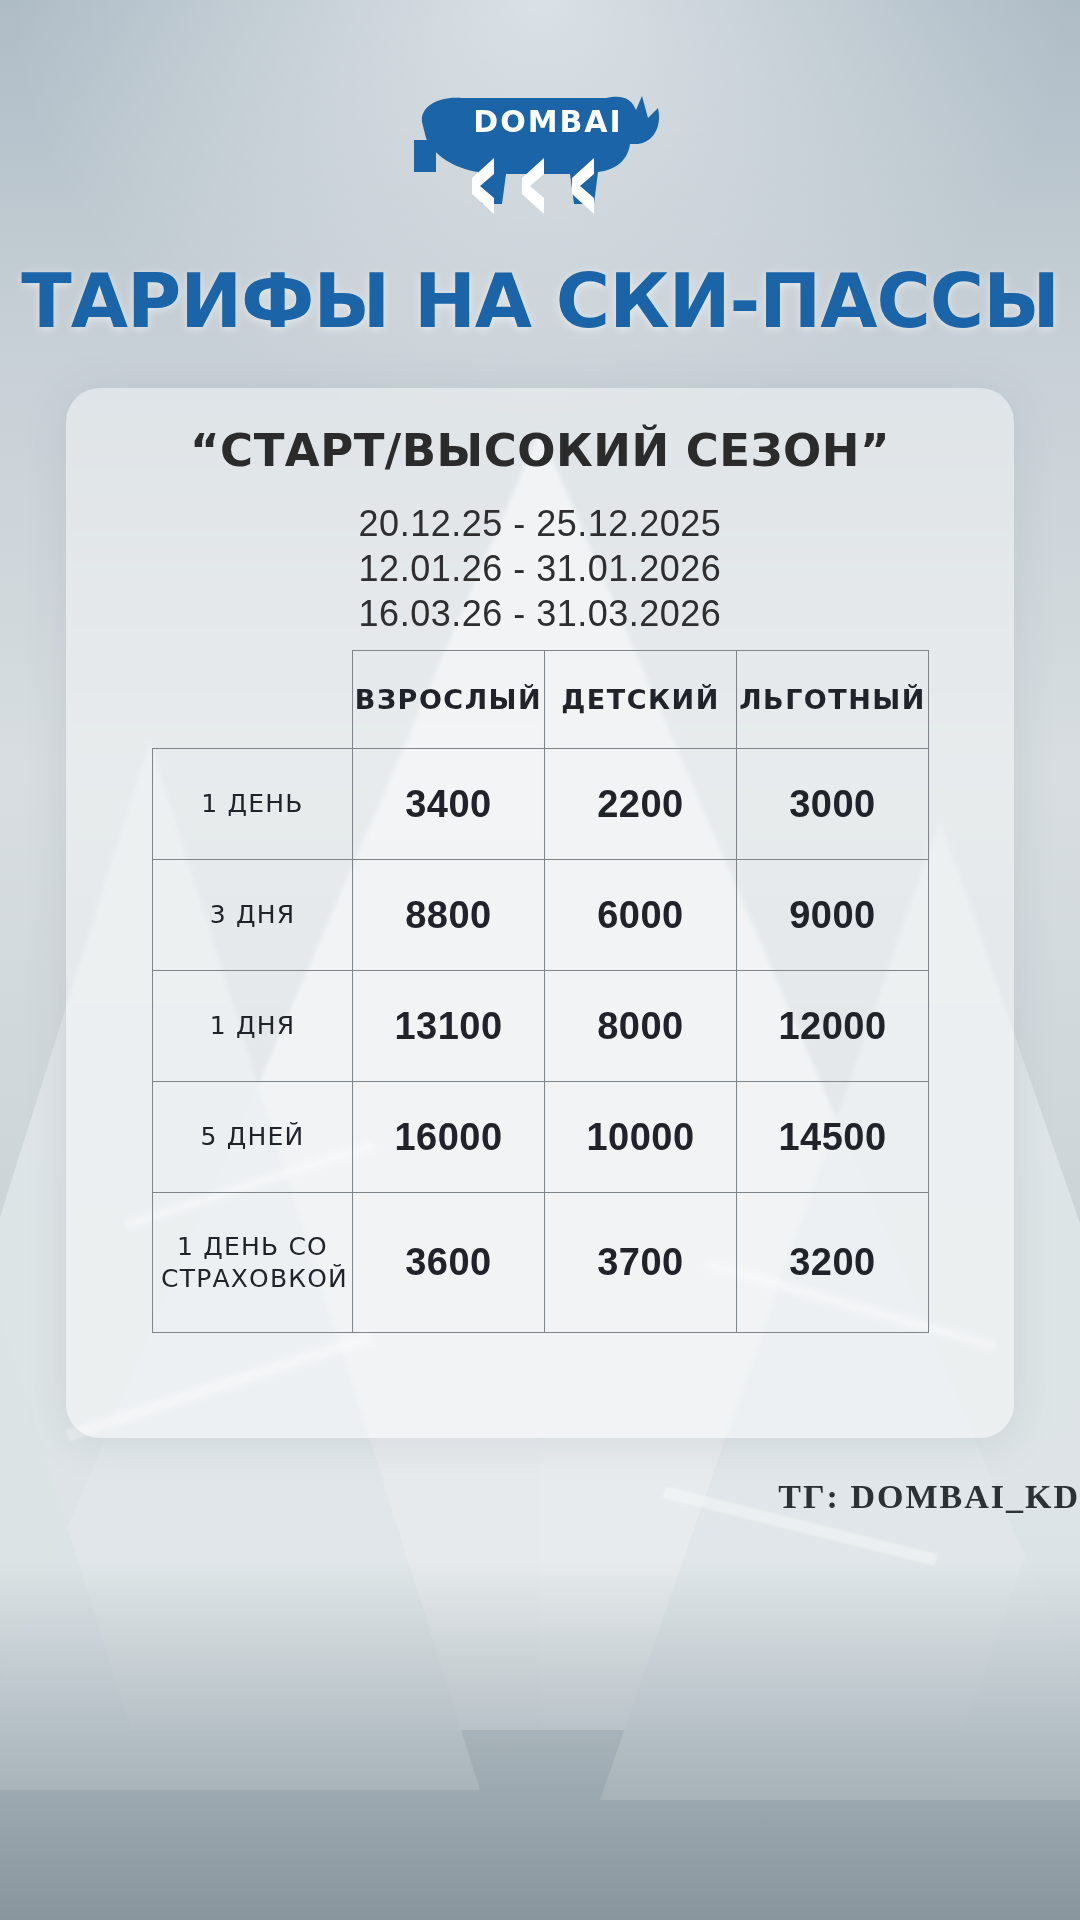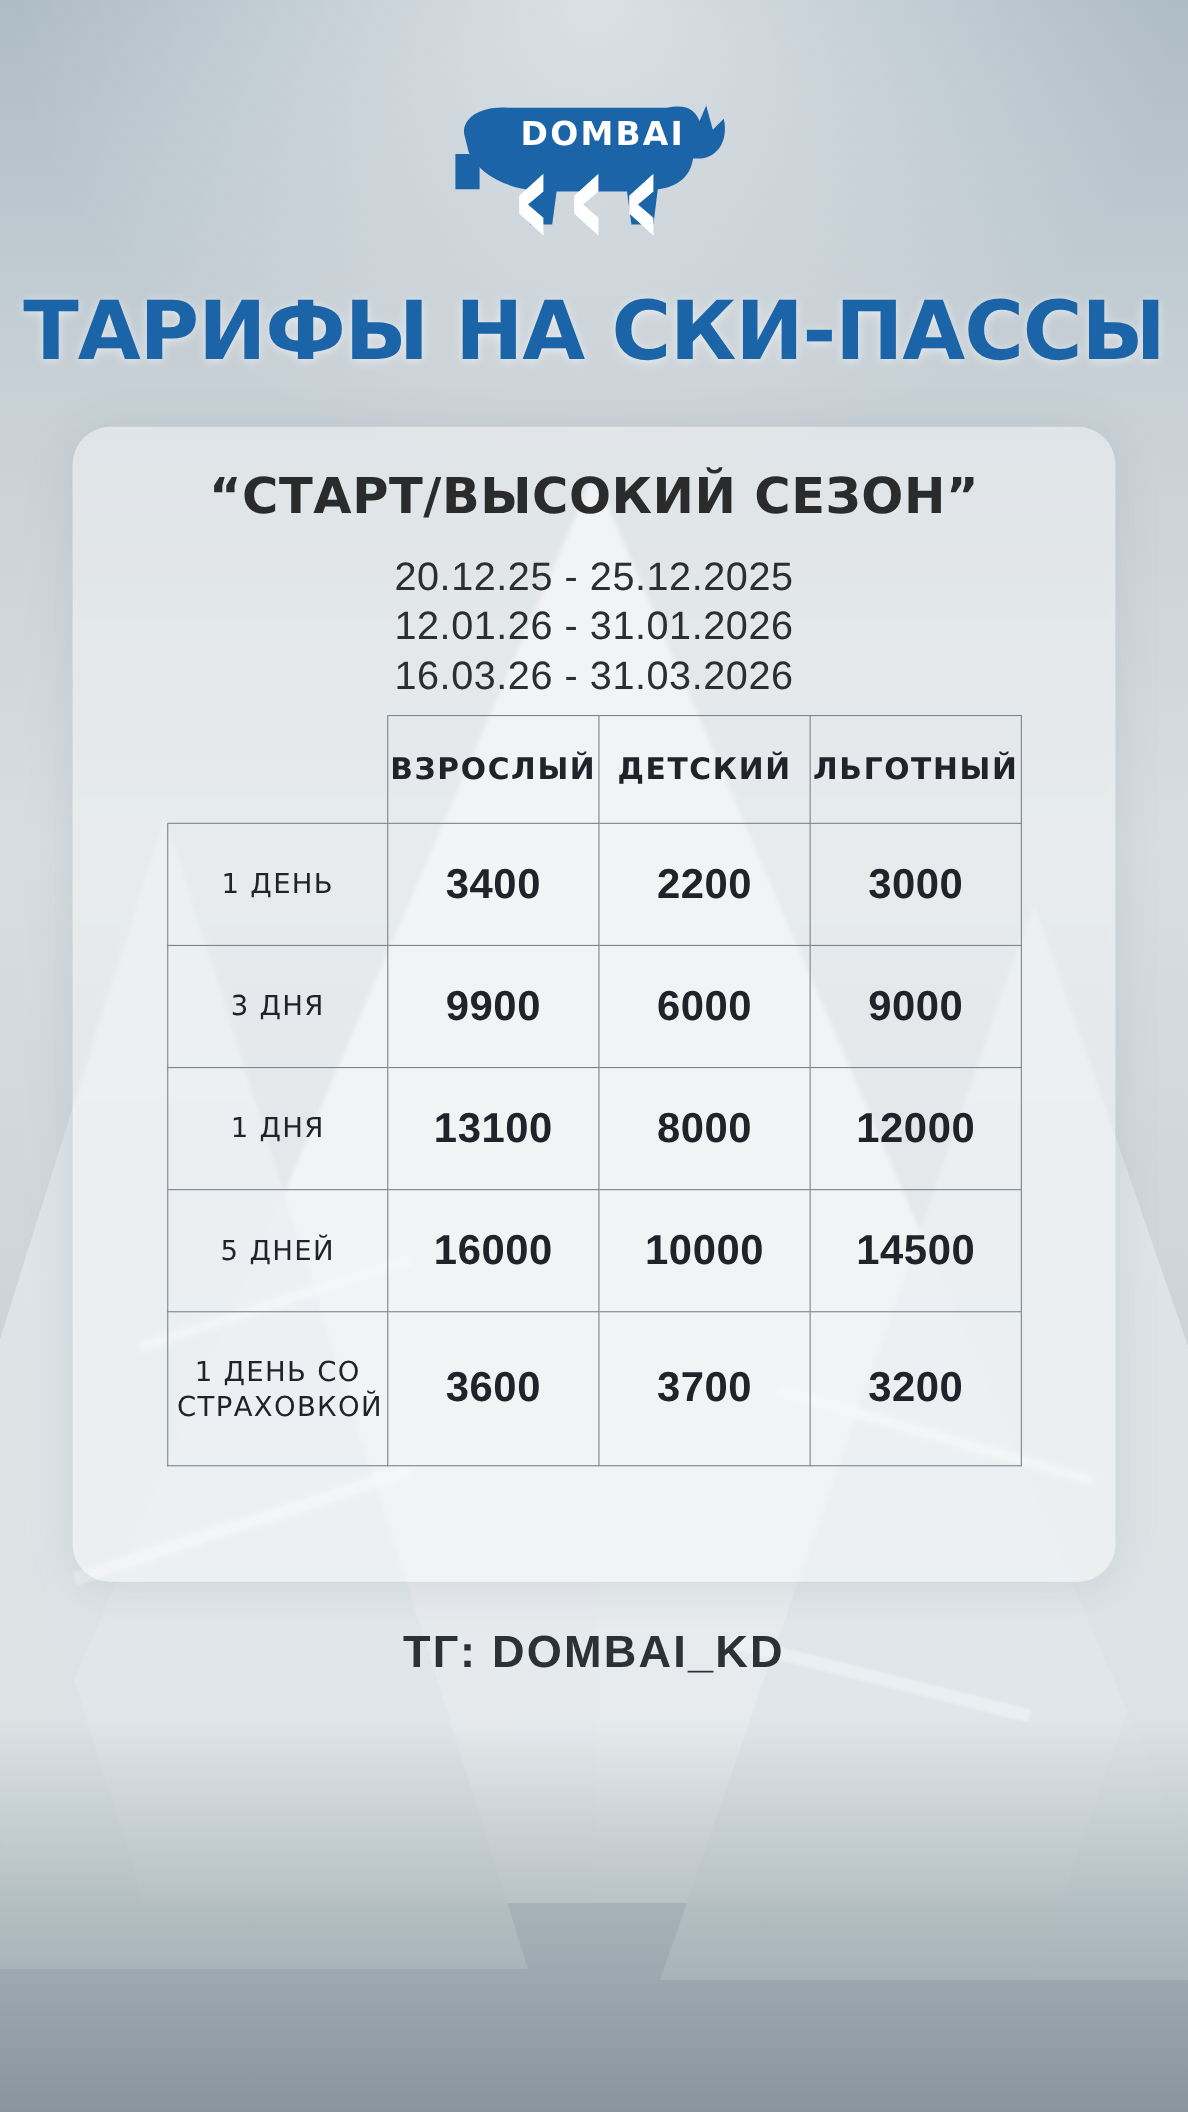--- a/index.html
+++ b/index.html
@@ -210,24 +210,24 @@
     font-size: 38px;
     letter-spacing: 0.5px;
   }
   col.c0 { width: 200px; }
   col.c1, col.c2, col.c3 { width: 192px; }
 
   .footer {
     position: absolute;
     left: 0; right: 0;
     top: 1478px;
-    text-align: center;
-    font-family: Liberation Sans, sans-serif;
-    font-weight: 700;
-    font-size: 41px;
+    text-align: right;
+    font-family: Liberation Serif, serif;
+    font-weight: 700;
+    font-size: 34px;
     letter-spacing: 2px;
     color: #2c3136;
   }
 </style>
 </head>
 <body>
 
 <div id="poster">
 
   <div class="sky"></div>
@@ -292,21 +292,21 @@
         </thead>
         <tbody>
           <tr>
             <th class="rowlab">1 ДЕНЬ</th>
             <td class="val">3400</td>
             <td class="val">2200</td>
             <td class="val">3000</td>
           </tr>
           <tr>
             <th class="rowlab">3 ДНЯ</th>
-            <td class="val">9900</td>
+            <td class="val">8800</td>
             <td class="val">6000</td>
             <td class="val">9000</td>
           </tr>
           <tr>
             <th class="rowlab">1 ДНЯ</th>
             <td class="val">13100</td>
             <td class="val">8000</td>
             <td class="val">12000</td>
           </tr>
           <tr>

